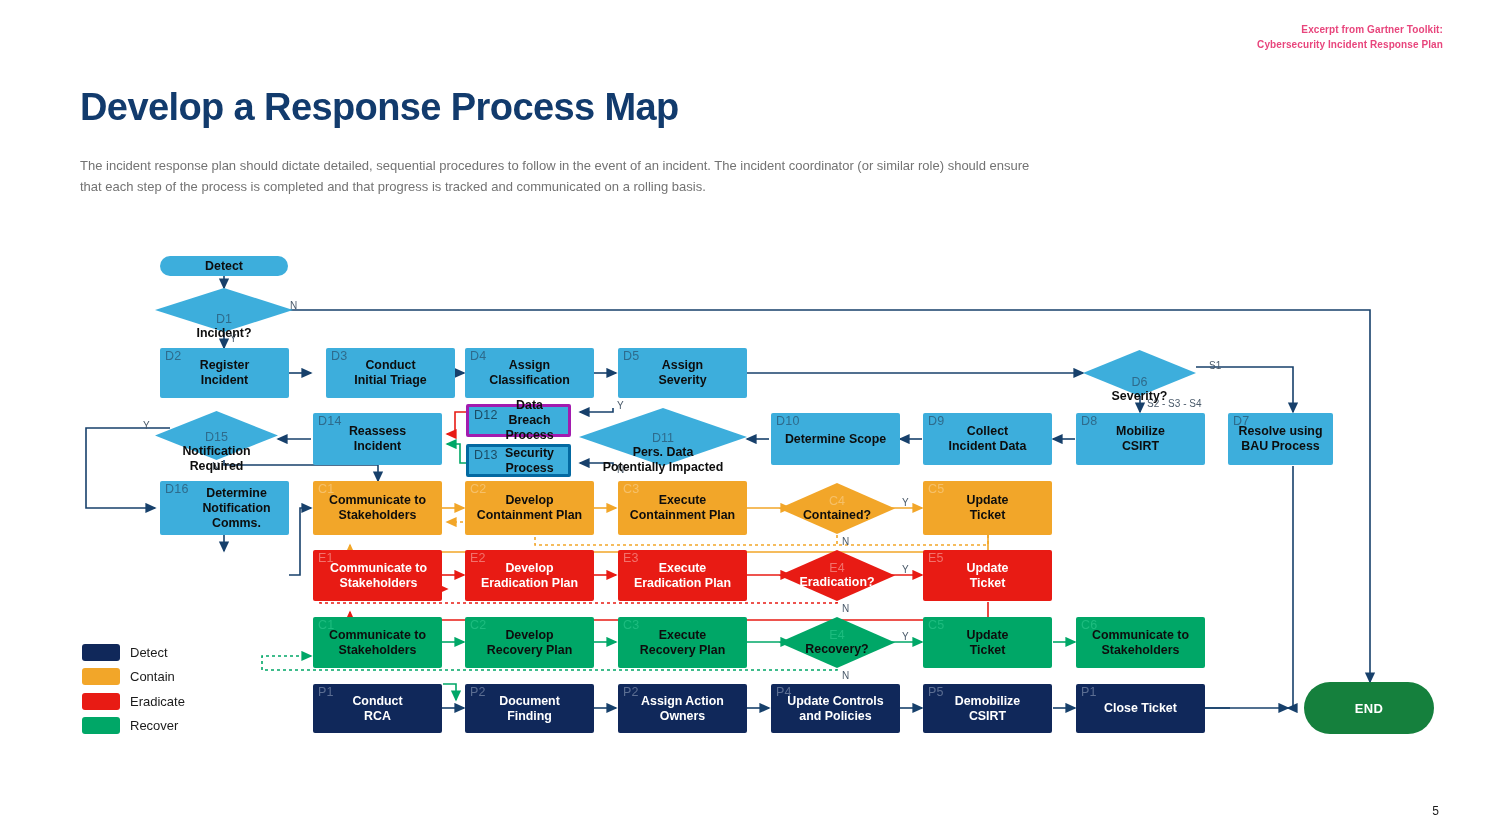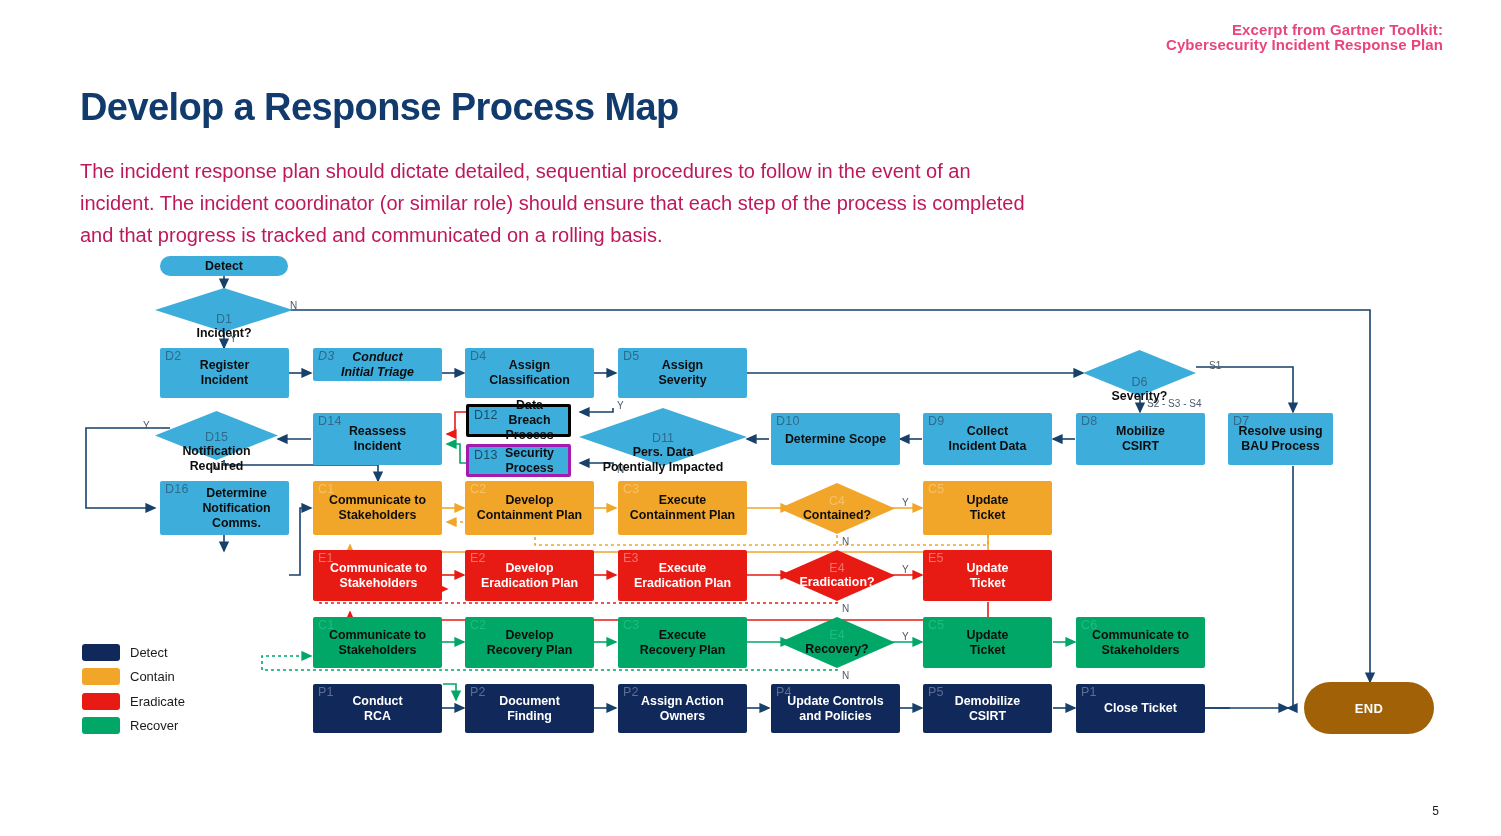--- a/index.html
+++ b/index.html
@@ -5,31 +5,31 @@
   html,body{margin:0;padding:0;}
   body{
     width:1501px;height:836px;background:#ffffff;
     font-family:"Liberation Sans","DejaVu Sans",sans-serif;
     position:relative;overflow:hidden;
   }
   #stage{position:absolute;left:0;top:0;width:1501px;height:836px;}
 
   .kicker{
     position:absolute;right:58px;top:22px;width:520px;text-align:right;
-    color:#E8457C;font-size:15px;font-weight:bold;line-height:15px;
+    color:#E8457C;font-size:10px;font-weight:bold;line-height:15px;
     letter-spacing:.1px;
   }
   .page-title{
     position:absolute;left:80px;top:86px;
     color:#123B6D;font-size:38px;font-weight:bold;letter-spacing:-.6px;
     white-space:nowrap;
   }
   .intro{
     position:absolute;left:80px;top:155px;width:960px;
-    color:#be185d;font-size:20px;line-height:32px;
+    color:#737373;font-size:13px;line-height:21px;
   }
   .page-num{
     position:absolute;right:62px;bottom:18px;color:#1b1b1b;font-size:12px;
   }
 
   
   .legend{position:absolute;left:82px;top:640px;}
   .legend-row{display:flex;align-items:center;height:24.5px;}
   .legend-sw{width:38px;height:17px;border-radius:3px;margin-right:10px;}
   .legend-label{font-size:13px;color:#1b1b1b;}
@@ -51,30 +51,30 @@
   .n-detect .tag{color:#2E6B8C;}
   .n-contain{background:#F2A629;color:#0d0d0d;}
   .n-contain .tag{color:#F6C069;}
   .n-erad{background:#E81B14;color:#ffffff;}
   .n-erad .tag{color:#F2726C;}
   .n-recov{background:#00A767;color:#0d0d0d;}
   .n-recov .tag{color:#1DBC7F;}
   .n-proc{background:#10285A;color:#ffffff;}
   .n-proc .tag{color:#5C6E92;}
 
-  .bord-red{border:3px solid #000000;}
-  .bord-green{border:3px solid #a21caf;}
+  .bord-red{border:3px solid #a21caf;}
+  .bord-green{border:3px solid #0369a1;}
 
   
   .pill{
     position:absolute;border-radius:999px;display:flex;align-items:center;
     justify-content:center;font-size:12.4px;font-weight:bold;
   }
   .pill-detect{background:#3DAEDC;color:#0d0d0d;}
-  .pill-end{background:#a16207;color:#ffffff;font-size:13px;letter-spacing:.4px;}
+  .pill-end{background:#15803d;color:#ffffff;font-size:13px;letter-spacing:.4px;}
 
   
   .dia{position:absolute;}
   .dia .shape{
     position:absolute;left:0;top:0;width:100%;height:100%;
   }
   .dia .txt{
     position:absolute;left:0;top:0;width:100%;height:100%;
     display:flex;flex-direction:column;align-items:center;justify-content:center;
     text-align:center;font-size:12.4px;font-weight:bold;line-height:15px;
@@ -330,21 +330,21 @@
     <div class="txt">
         <span class="dtag">E4</span>
         <span>Recovery?</span>
       </div>
   </div>
 
   <div class="node n-detect" style="left:160px;top:348px;width:129px;height:50px;">
     <span class="tag">D2</span>
     <span class="lbl">Register<br>Incident</span>
     </div>
-  <div class="node n-detect" style="left:313px;top:348px;width:129px;height:33px;font-style:italic;">
+  <div class="node n-detect" style="left:326px;top:348px;width:129px;height:50px;">
     <span class="tag">D3</span>
     <span class="lbl">Conduct<br>Initial Triage</span>
     </div>
   <div class="node n-detect" style="left:465px;top:348px;width:129px;height:50px;">
     <span class="tag">D4</span>
     <span class="lbl">Assign<br>Classification</span>
     </div>
   <div class="node n-detect" style="left:618px;top:348px;width:129px;height:50px;">
     <span class="tag">D5</span>
     <span class="lbl">Assign<br>Severity</span>

